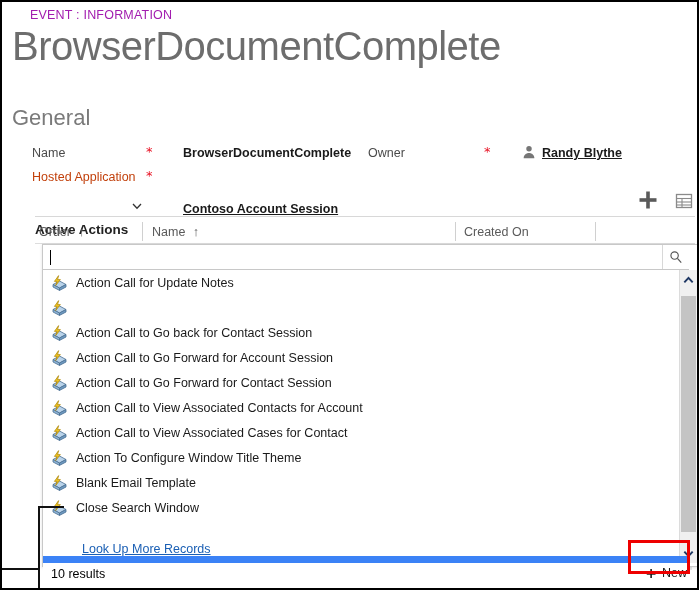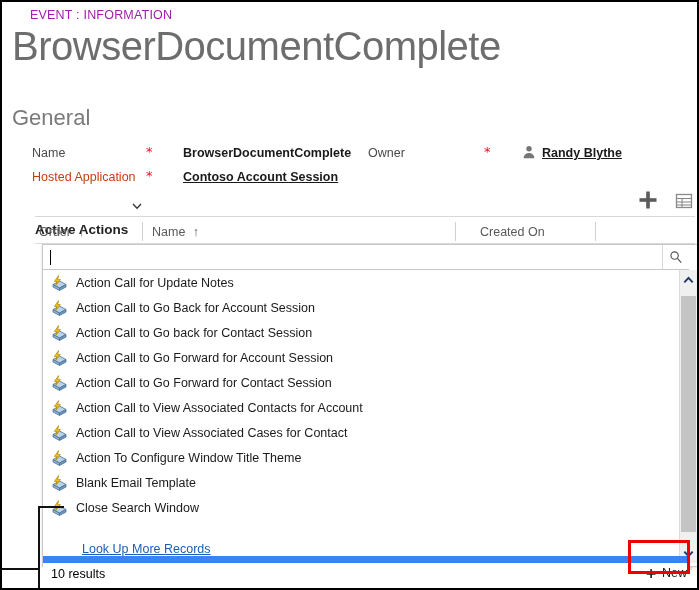--- a/index.html
+++ b/index.html
@@ -83,20 +83,21 @@
     white-space: nowrap;
   }
   .field-link {
     position: absolute;
     font-size: 12.5px;
     color: #1a1a1a;
     font-weight: bold;
     text-decoration: underline;
     white-space: nowrap;
     cursor: pointer;
+    margin-top: 32px;
   }
   .person-link {
     position: absolute;
     font-size: 12.5px;
     color: #1a1a1a;
     font-weight: bold;
     text-decoration: underline;
     white-space: nowrap;
     cursor: pointer;
   }
@@ -416,21 +417,21 @@
     <span style="margin-left:4px;">↑</span>
   </div>
   <div class="col-sep" style="left:142px;"></div>
 
   <div class="col-header" style="left:152px;">
     <span>Name</span>
     <span style="margin-left:4px;">↑</span>
   </div>
   <div class="col-sep" style="left:455px;"></div>
 
-  <div class="col-header" style="left:464px;margin-left:16px;">
+  <div class="col-header" style="left:464px;">
     <span>Created On</span>
   </div>
   <div class="col-sep" style="left:595px;"></div>
 
   <div class="colheader-rule"></div>
 
   <div class="lookup-panel">
 
     <div class="search-row">
       <input class="search-input" type="text" value="" style="">
@@ -453,21 +454,20 @@
           </svg>
           <span class="result-label">Action Call for Update Notes</span>
         </div>
         <div class="result-item">
           <svg class="result-icon" viewBox="0 0 17 16">
             <path d="M2 9.5 L8.5 6 L15 9.5 L8.5 13 Z" fill="#b9d3ea" stroke="#4a6f92" stroke-width="0.8"></path>
             <path d="M2 9.5 L2 12 L8.5 15.4 L8.5 13 Z" fill="#8fb4d4" stroke="#4a6f92" stroke-width="0.8"></path>
             <path d="M15 9.5 L15 12 L8.5 15.4 L8.5 13 Z" fill="#6f9ac1" stroke="#4a6f92" stroke-width="0.8"></path>
             <path d="M7.6 0.6 L3.4 6.4 L6.1 6.4 L4.6 10.6 L9.4 4.6 L6.6 4.6 Z" fill="#f4c61e" stroke="#a8830a" stroke-width="0.7" stroke-linejoin="round"></path>
           </svg>
-          <span class="result-label">Action Call to Go Back for Account Session</span>
         </div>
         <div class="result-item">
           <svg class="result-icon" viewBox="0 0 17 16">
             <path d="M2 9.5 L8.5 6 L15 9.5 L8.5 13 Z" fill="#b9d3ea" stroke="#4a6f92" stroke-width="0.8"></path>
             <path d="M2 9.5 L2 12 L8.5 15.4 L8.5 13 Z" fill="#8fb4d4" stroke="#4a6f92" stroke-width="0.8"></path>
             <path d="M15 9.5 L15 12 L8.5 15.4 L8.5 13 Z" fill="#6f9ac1" stroke="#4a6f92" stroke-width="0.8"></path>
             <path d="M7.6 0.6 L3.4 6.4 L6.1 6.4 L4.6 10.6 L9.4 4.6 L6.6 4.6 Z" fill="#f4c61e" stroke="#a8830a" stroke-width="0.7" stroke-linejoin="round"></path>
           </svg>
           <span class="result-label">Action Call to Go back for Contact Session</span>
         </div>

